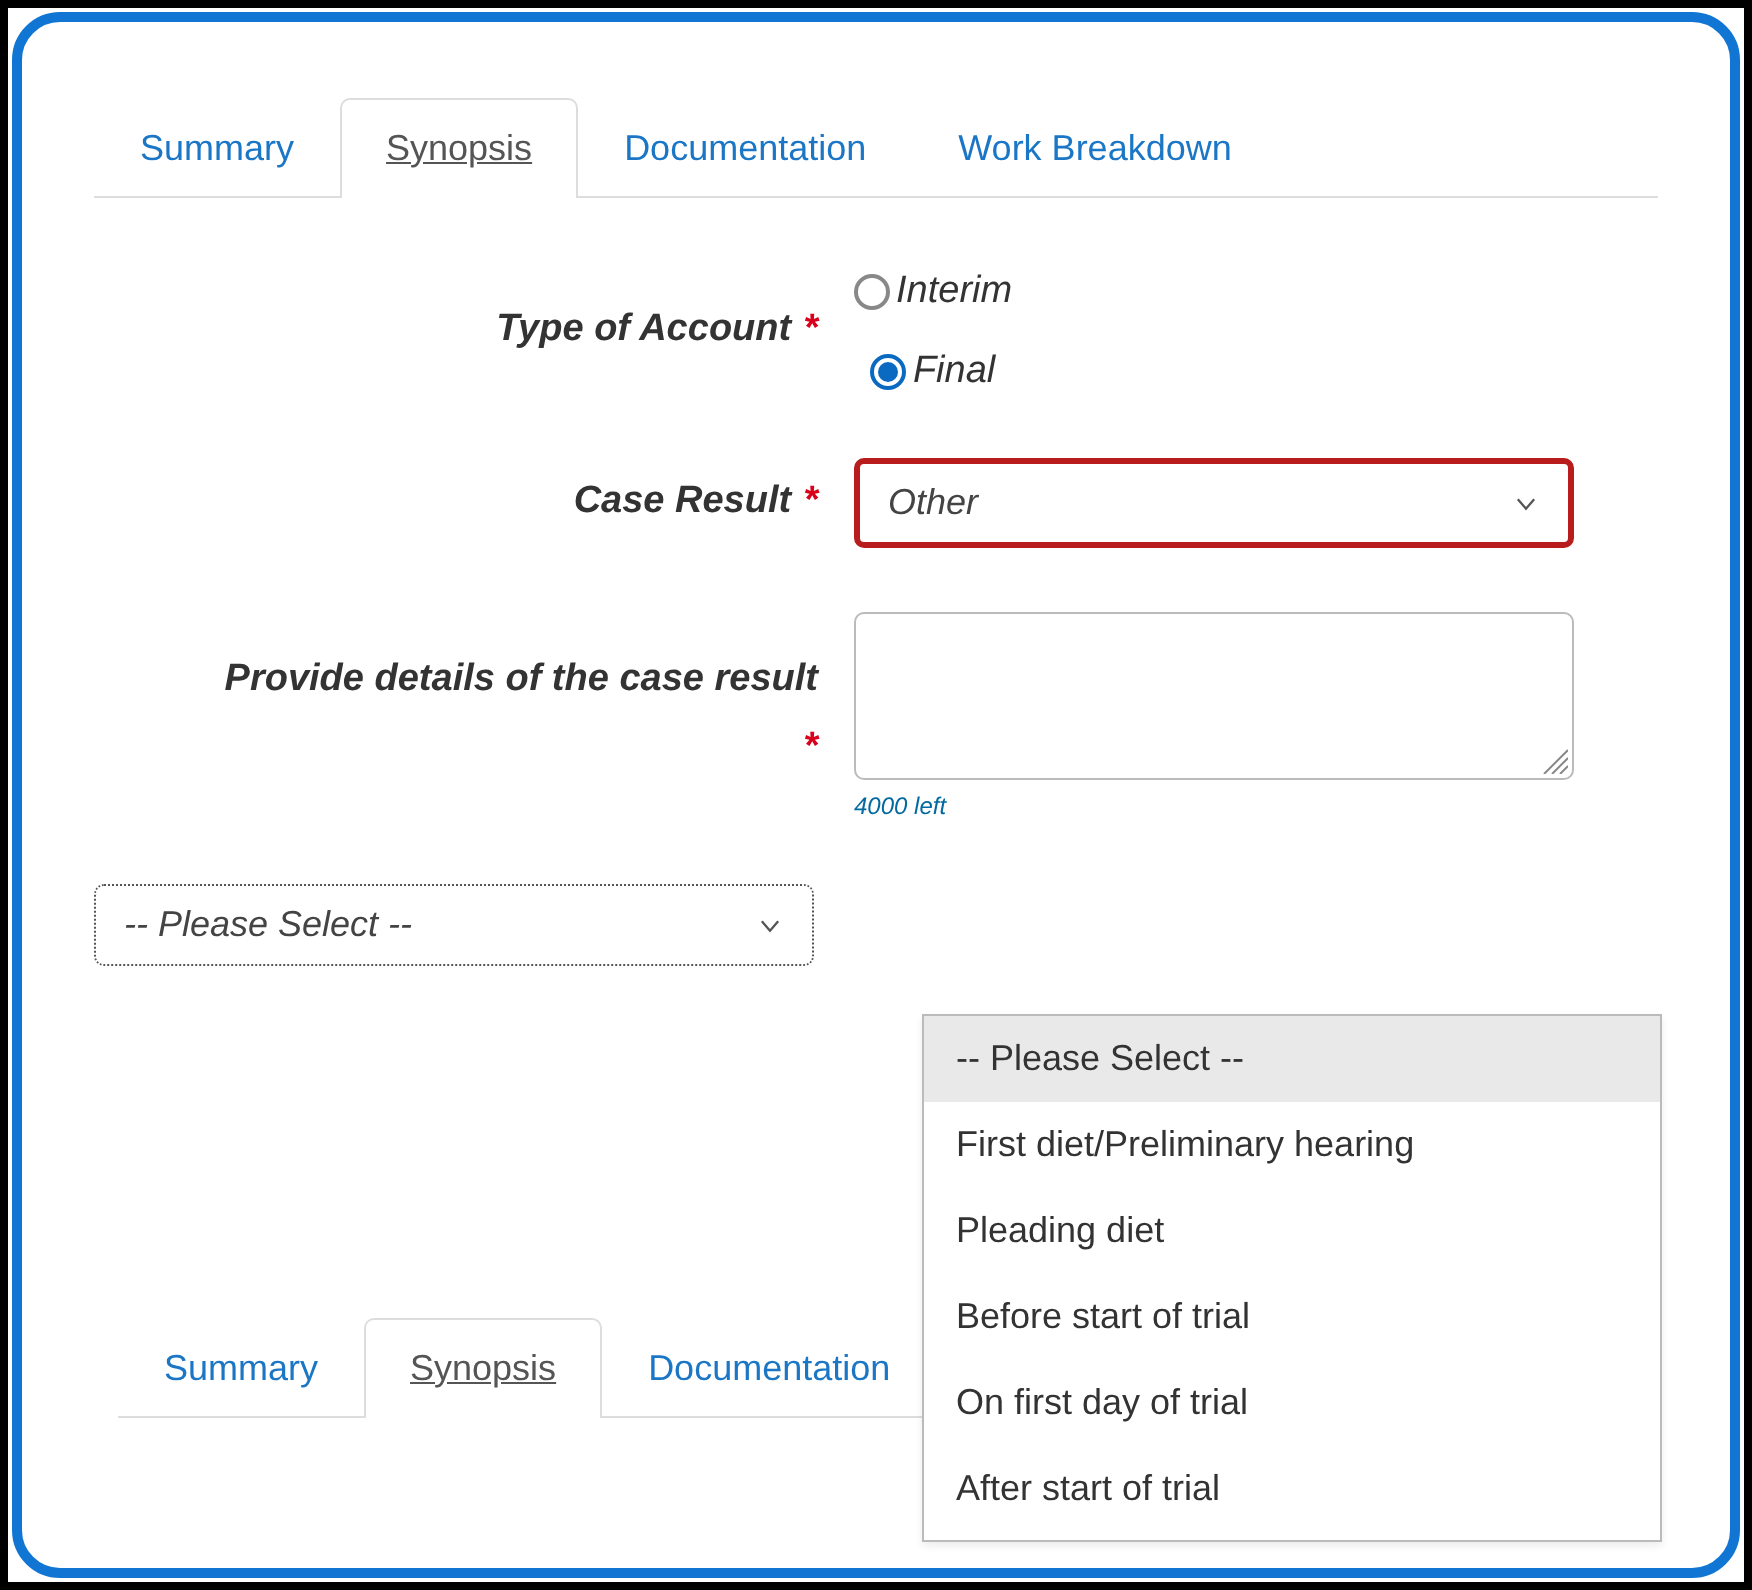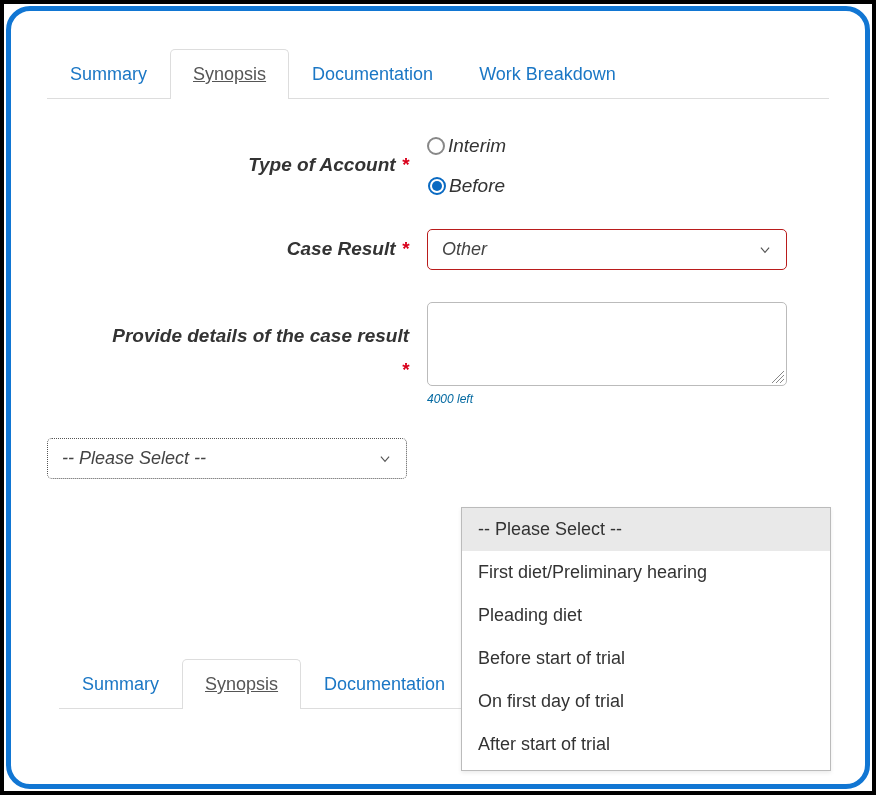--- a/index.html
+++ b/index.html
@@ -111,21 +111,21 @@
   .radio-circle.selected {
     border-color: #0a6ac2;
   }
   .radio-dot {
     width: 10px; height: 10px;
     border-radius: 50%;
     background: #0a6ac2;
   }
   .select-box {
     width: 360px;
-    border: 1px solid #b91c1c;
+    border: 3px solid #b91c1c;
     border-radius: 5px;
     padding: 9px 14px;
     font-size: 18px;
     color: #444;
     display: flex;
     justify-content: space-between;
     align-items: center;
   }
   .select-box.focused {
     border: 1px dotted #555;
@@ -195,21 +195,21 @@
       <div class="input-col">
         <div class="radio-group">
           <span class="radio-item">
             <span class="radio-circle"></span>
             <span>Interim</span>
           </span>
           <span class="radio-item">
             <span class="radio-circle selected">
                   <span class="radio-dot"></span>
                 </span>
-            <span>Before</span>
+            <span>Final</span>
           </span>
         </div>
       </div>
     </div>
 
     <div class="form-row">
       <div class="label-col">
         <span>Case Result</span><span class="req">*</span>
       </div>
       <div class="input-col">

